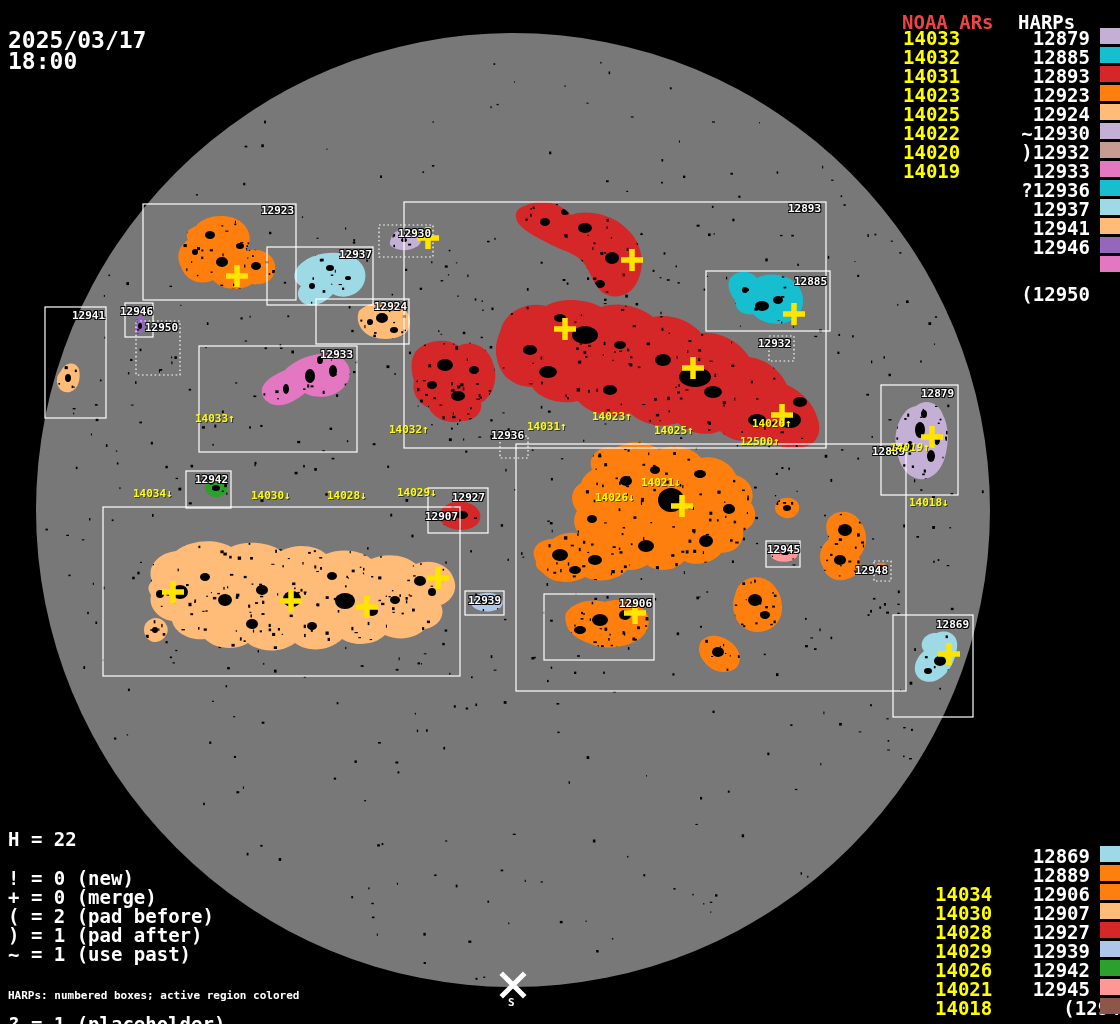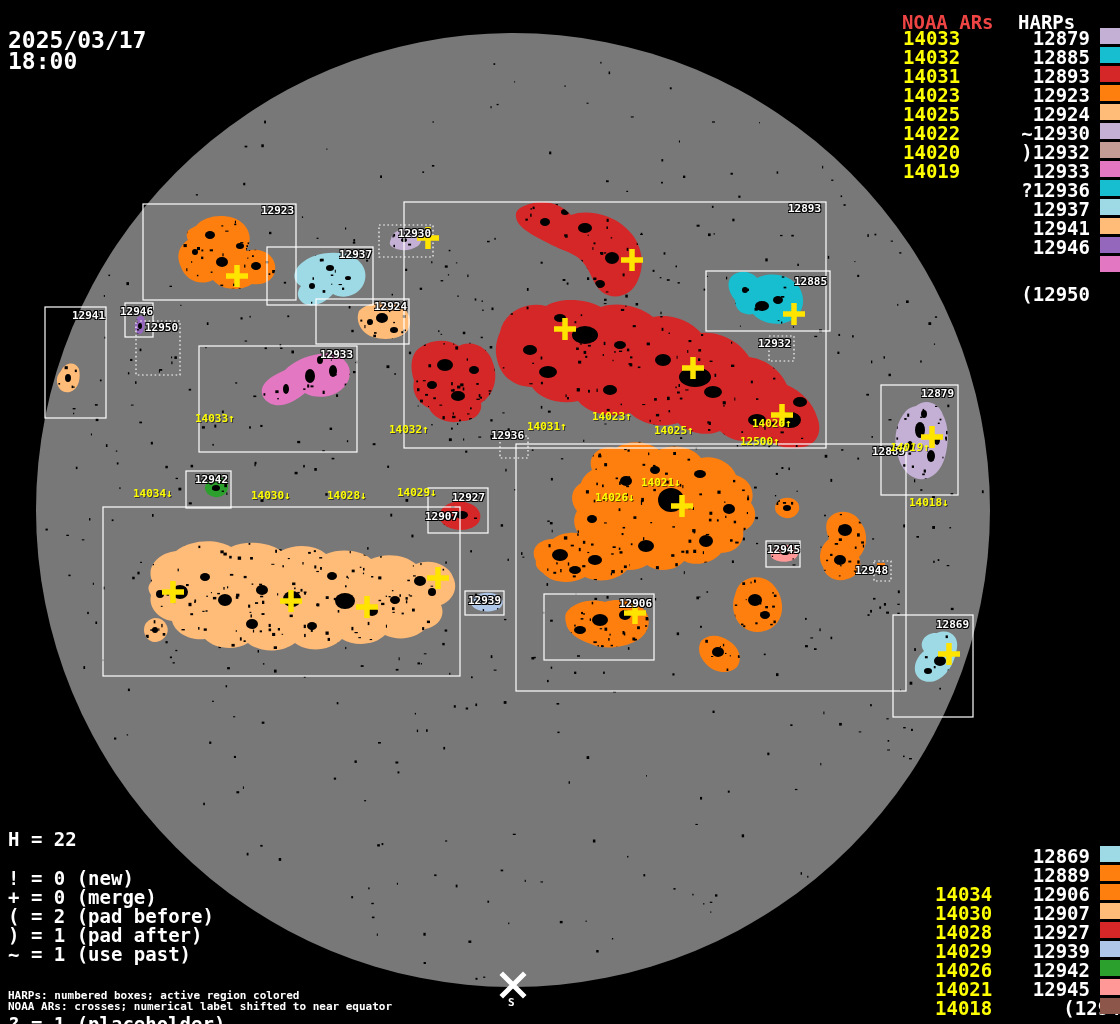--- a/index.html
+++ b/index.html
@@ -1732,21 +1732,20 @@
 
   <div class="txt leghead-y" style="left:902px;top:11px">NOAA ARs</div>
   <div class="txt leghead-w" style="left:1018px;top:11px">HARPs</div>
   <div id="legend-tr"></div>
   <div id="legend-br"></div>
 
   <div class="txt stat" style="left:8px;top:828px">H = 22</div>
   <div id="symbol-legend"></div>
 
   <div class="txt foot" style="left:8px;top:989px">HARPs: numbered boxes; active region colored</div>
-  <div class="txt foot" style="left:8px;top:1000px">NOAA ARs: crosses; numerical label shifted to near equator</div>
 
   <div class="txt slab" style="left:508px;top:996px">S</div>
 
   <div id="box-labels">
       <div class="txt wlab" style="left: 261px; top: 204px;">12923</div>
       <div class="txt wlab" style="left: 339px; top: 248px;">12937</div>
       <div class="txt wlab" style="left: 398px; top: 227px;">12930</div>
       <div class="txt wlab" style="left: 374px; top: 300px;">12924</div>
       <div class="txt wlab" style="left: 788px; top: 202px;">12893</div>
       <div class="txt wlab" style="left: 794px; top: 275px;">12885</div>

